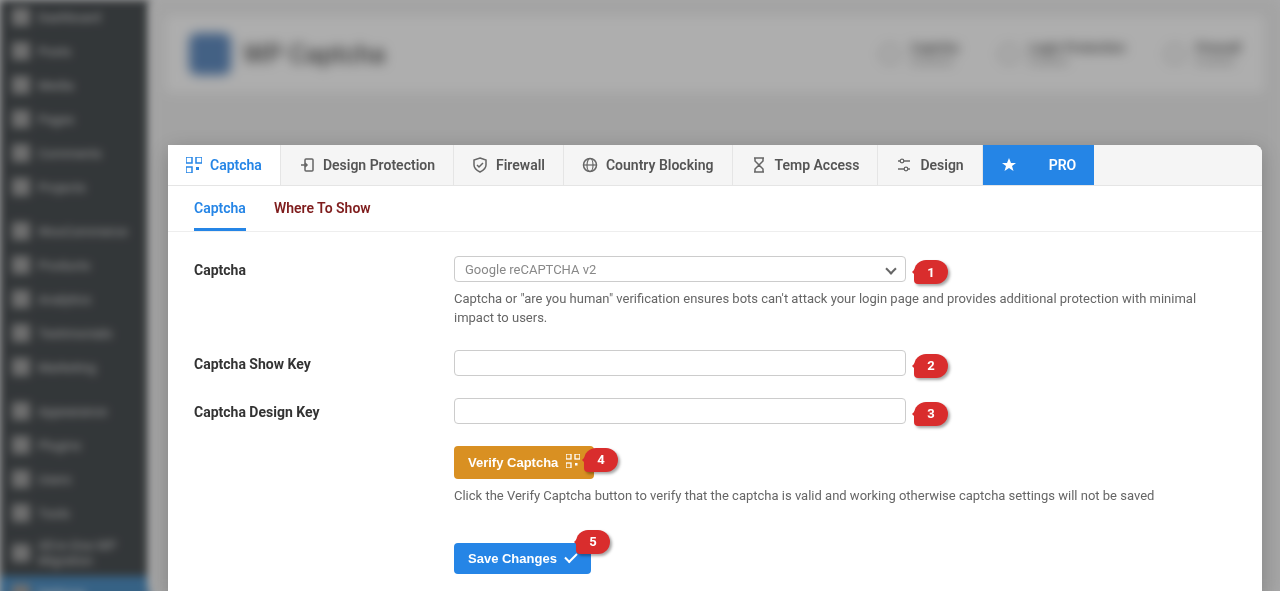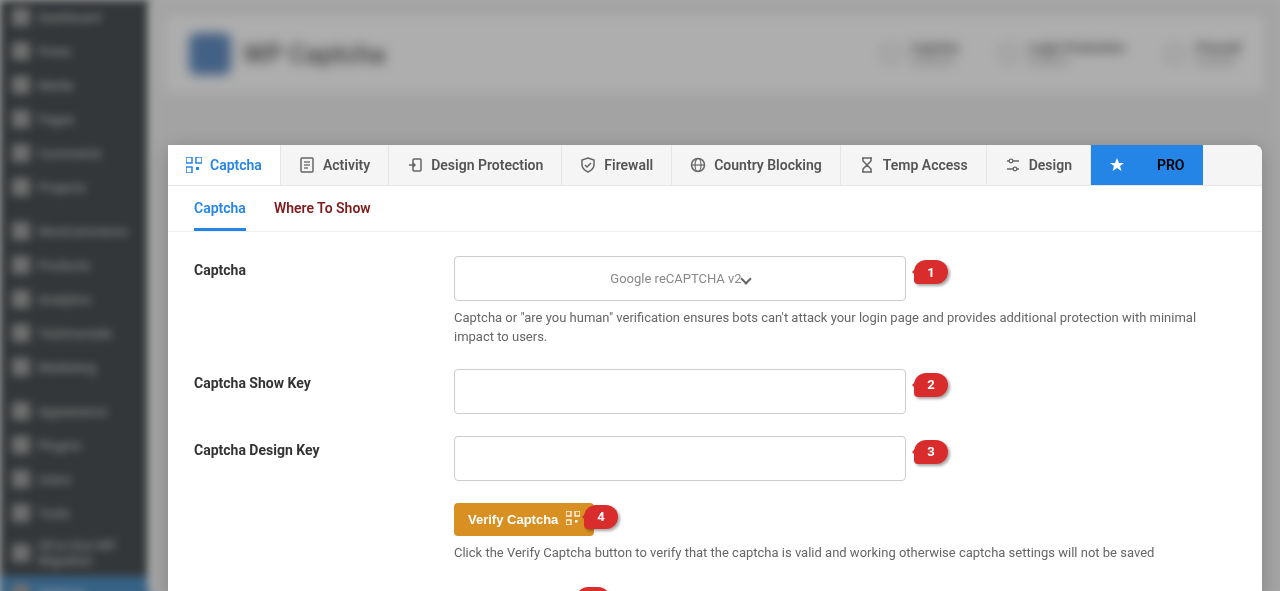--- a/index.html
+++ b/index.html
@@ -105,21 +105,21 @@
   color: #555;
   cursor: pointer;
   border-right: 1px solid #e5e5e5;
 }
 .main-tab.active {
   background: #fff;
   color: #2585e6;
 }
 .main-tab.pro {
   background: #2585e6;
-  color: #000000;
+  color: #ffffff;
   border-right: none;
   gap: 32px;
 }
 .tab-icon {
   width: 16px; height: 16px;
   display: inline-flex;
   align-items: center;
   justify-content: center;
 }
 .subtabs {
@@ -150,30 +150,30 @@
 .form-label {
   width: 260px;
   font-size: 14px;
   font-weight: 700;
   color: #333;
   padding-top: 6px;
 }
 .form-control-col { flex: 1; position: relative; }
 .select-box, .text-input {
   width: 452px;
-  height: 45px;
+  height: 26px;
   border: 1px solid #ccc;
   border-radius: 4px;
   padding: 0 10px;
   font-size: 13px;
   color: #888;
   background: #fff;
   display: flex;
   align-items: center;
-  justify-content: center;
+  justify-content: space-between;
 }
 .help-text {
   font-size: 13px;
   color: #666;
   margin-top: 8px;
   line-height: 1.45;
   max-width: 780px;
 }
 .btn {
   display: inline-flex;
@@ -341,31 +341,20 @@
     <div class="main-tab active">
       <span class="tab-icon">
           <svg width="16" height="16" viewBox="0 0 16 16">
             <rect x="0" y="0" width="6" height="6" fill="none" stroke="#2585e6" stroke-width="1.5"></rect>
             <rect x="10" y="0" width="6" height="6" fill="none" stroke="#2585e6" stroke-width="1.5"></rect>
             <rect x="0" y="10" width="6" height="6" fill="none" stroke="#2585e6" stroke-width="1.5"></rect>
             <rect x="10" y="10" width="3" height="3" fill="#2585e6"></rect>
           </svg>
         </span>
       <span>Captcha</span>
-    </div>
-    <div class="main-tab">
-      <span class="tab-icon">
-          <svg width="14" height="16" viewBox="0 0 14 16">
-            <rect x="1" y="1" width="12" height="14" fill="none" stroke="#666" stroke-width="1.5" rx="1"></rect>
-            <line x1="4" y1="5" x2="10" y2="5" stroke="#666" stroke-width="1.3"></line>
-            <line x1="4" y1="8" x2="10" y2="8" stroke="#666" stroke-width="1.3"></line>
-            <line x1="4" y1="11" x2="8" y2="11" stroke="#666" stroke-width="1.3"></line>
-          </svg>
-        </span>
-      <span>Activity</span>
     </div>
     <div class="main-tab">
       <span class="tab-icon">
           <svg width="16" height="16" viewBox="0 0 16 16">
             <rect x="6" y="2" width="8" height="12" fill="none" stroke="#666" stroke-width="1.5" rx="1"></rect>
             <path d="M2 8 L8 8 M6 6 L8 8 L6 10" fill="none" stroke="#666" stroke-width="1.5"></path>
           </svg>
         </span>
       <span>Design Protection</span>
     </div>

